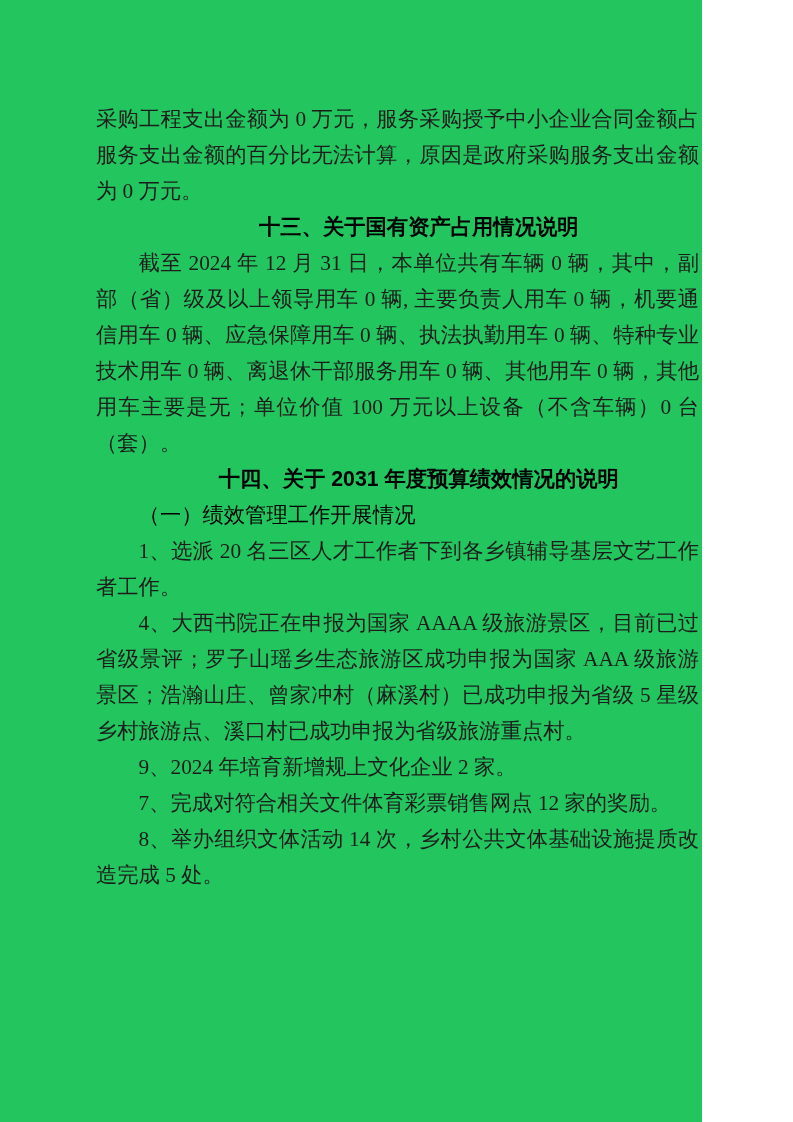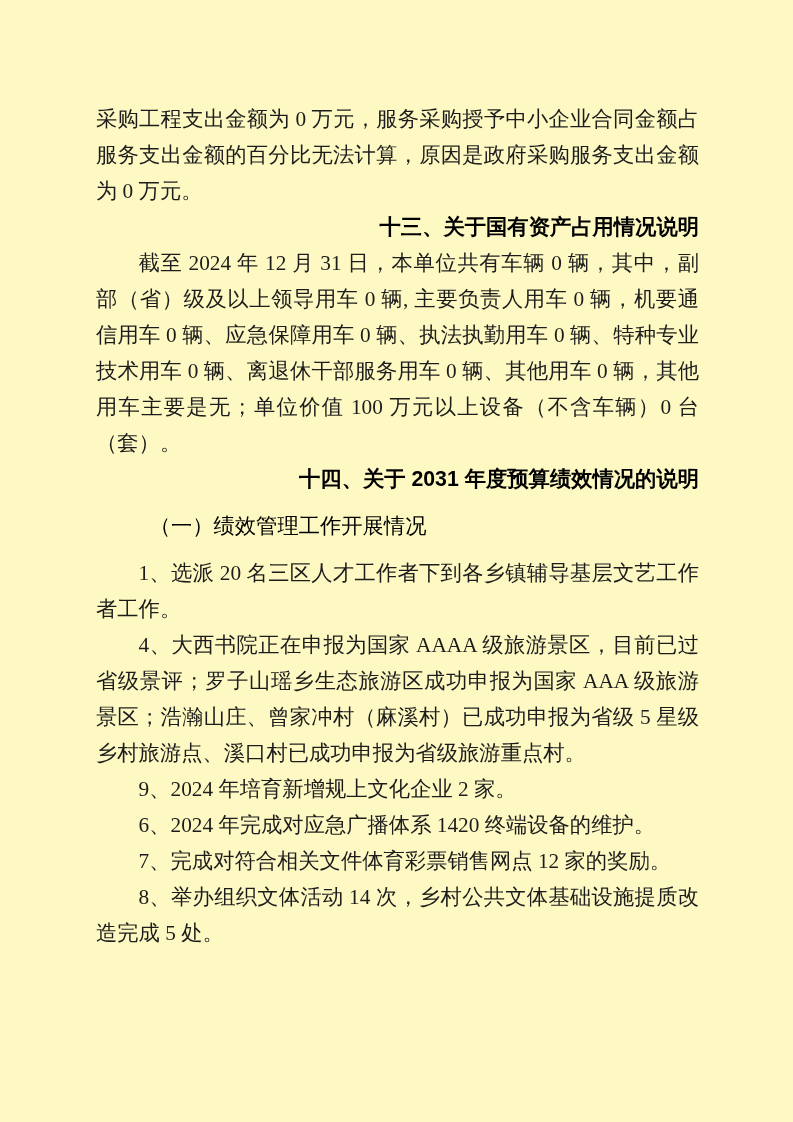--- a/index.html
+++ b/index.html
@@ -2,23 +2,23 @@
 <html><head>
 <meta charset="utf-8">
 <style>
   html, body {
     margin: 0;
     padding: 0;
     background: #ffffff;
   }
   .page {
     position: relative;
-    width: 793px;
+    width: 702px;
     height: 1122px;
-    background: #fef9c3;
+    background: #22c55e;
     overflow: hidden;
   }
   .doc {
     position: absolute;
     left: 96px;
     top: 101px;
     width: 603px;
     font-family: "Liberation Serif", "DejaVu Serif", serif;
     font-size: 21.3px;
     line-height: 36px;
@@ -33,24 +33,24 @@
     text-indent: 0;
   }
   .doc .h1 {
     margin: 0;
     text-indent: 2em;
     font-family: "Liberation Sans", "DejaVu Sans", sans-serif;
     font-weight: bold;
     font-size: 21.3px;
     line-height: 36px;
     color: #000000;
-    text-align: right;
+    text-align: center;
   }
   .doc .h2 {
-    margin: 11px;
+    margin: 0;
     text-indent: 2em;
     font-family: "Liberation Sans", "DejaVu Sans", sans-serif;
     font-weight: normal;
     font-size: 21.3px;
     line-height: 36px;
     color: #000000;
     text-align: left;
   }
 </style>
 </head>
@@ -59,17 +59,16 @@
 <div class="page">
   <div class="doc">
     <p class="cont">采购工程支出金额为 0 万元，服务采购授予中小企业合同金额占服务支出金额的百分比无法计算，原因是政府采购服务支出金额为 0 万元。</p>
     <div class="h1">十三、关于国有资产占用情况说明</div>
     <p>截至 2024 年 12 月 31 日，本单位共有车辆 0 辆，其中，副部（省）级及以上领导用车 0 辆, 主要负责人用车 0 辆，机要通信用车 0 辆、应急保障用车 0 辆、执法执勤用车 0 辆、特种专业技术用车 0 辆、离退休干部服务用车 0 辆、其他用车 0 辆，其他用车主要是无；单位价值 100 万元以上设备（不含车辆）0 台（套）。</p>
     <div class="h1">十四、关于 2031 年度预算绩效情况的说明</div>
     <div class="h2">（一）绩效管理工作开展情况</div>
     <p>1、选派 20 名三区人才工作者下到各乡镇辅导基层文艺工作者工作。</p>
     <p>4、大西书院正在申报为国家 AAAA 级旅游景区，目前已过省级景评；罗子山瑶乡生态旅游区成功申报为国家 AAA 级旅游景区；浩瀚山庄、曾家冲村（麻溪村）已成功申报为省级 5 星级乡村旅游点、溪口村已成功申报为省级旅游重点村。</p>
     <p>9、2024 年培育新增规上文化企业 2 家。</p>
-    <p>6、2024 年完成对应急广播体系 1420 终端设备的维护。</p>
     <p>7、完成对符合相关文件体育彩票销售网点 12 家的奖励。</p>
     <p>8、举办组织文体活动 14 次，乡村公共文体基础设施提质改造完成 5 处。</p>
   </div>
 </div>
 
 </body></html>

